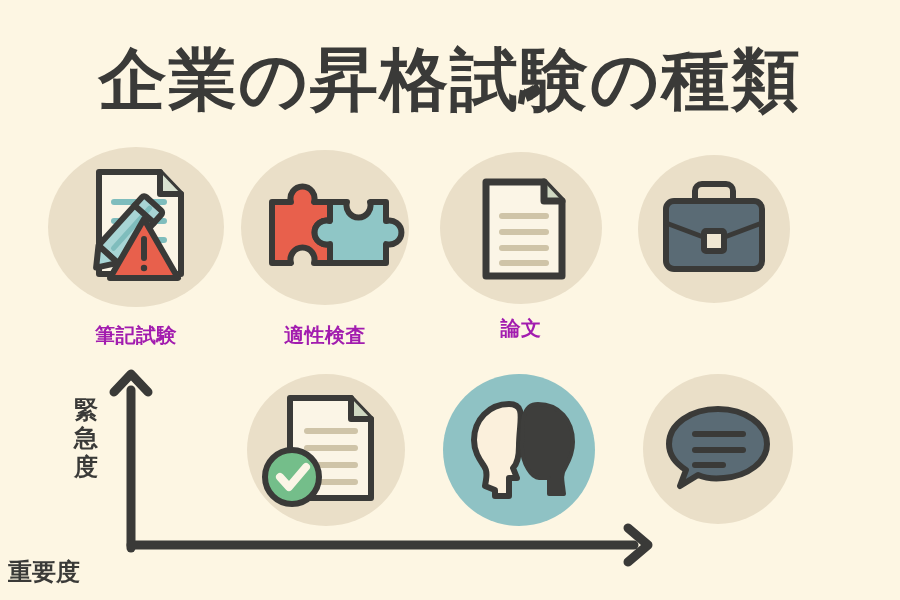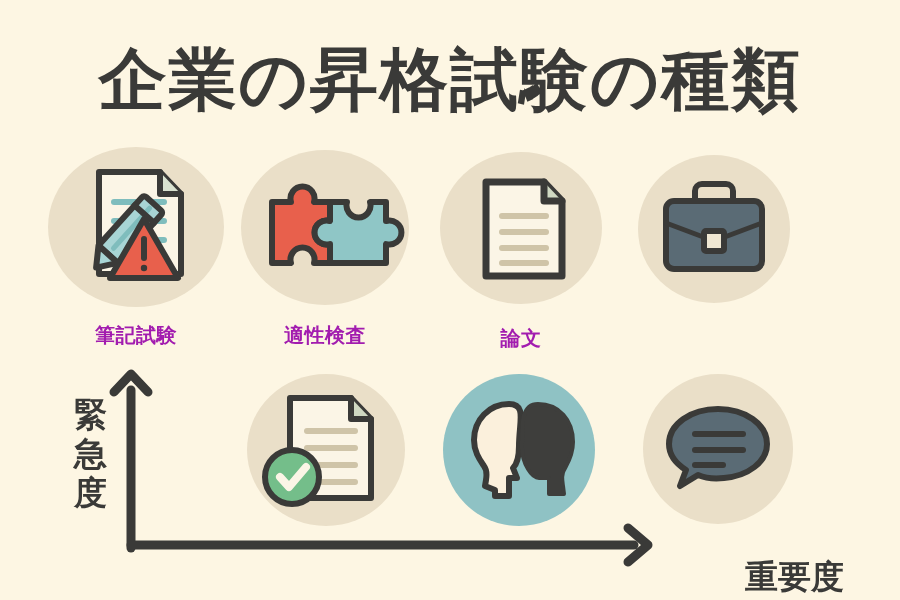--- a/index.html
+++ b/index.html
@@ -48,25 +48,25 @@
     position: absolute;
     text-align: center;
     font-size: 20px;
     font-weight: 700;
     color: #a21caf;
     white-space: nowrap;
     letter-spacing: 0.5px;
   }
   .axis-label {
     position: absolute;
-    font-size: 33px;
+    font-size: 24px;
     font-weight: 700;
     color: #3A3A38;
     line-height: 1.18;
-    text-align: right;
+    text-align: left;
     white-space: nowrap;
   }
   .axis-label.vertical {
     width: 30px;
     white-space: normal;
     word-break: break-all;
   }
   svg { display: block; overflow: visible; }
 </style>
 </head>
@@ -159,21 +159,21 @@
         <path d="M104 30 V49 H122" fill="#CFD8C2"></path>
         <g stroke="#CFC4A8" stroke-width="6">
           <line x1="62" y1="64" x2="106" y2="64"></line>
           <line x1="62" y1="80" x2="106" y2="80"></line>
           <line x1="62" y1="96" x2="106" y2="96"></line>
           <line x1="62" y1="111" x2="106" y2="111"></line>
         </g>
       </g>
     </svg>
   </div>
-  <div class="node-label" style="left:431px; top:325px; width:180px;">論文</div>
+  <div class="node-label" style="left:431px; top:315px; width:180px;">論文</div>
 
   <div class="icon-node" style="left:638px; top:155px;">
     <div class="circle" style="left:0; top:0; width:152px; height:148px;"></div>
     <svg width="152" height="148" viewBox="0 0 152 148" style="position:absolute;left:0;top:0;">
       <g stroke="#3A3A38" stroke-width="6" stroke-linecap="round" stroke-linejoin="round">
         <path d="M57 46 V36 a7 7 0 0 1 7 -7 H88 a7 7 0 0 1 7 7 V46" fill="none"></path>
         <rect x="28" y="46" width="96" height="68" rx="8" fill="#5A6B75"></rect>
         <path d="M28 68 L76 86 L124 68" fill="none" stroke="#3A3A38" stroke-width="5"></path>
         <rect x="66" y="76" width="20" height="20" rx="2" fill="#EFE7D2"></rect>
       </g>

